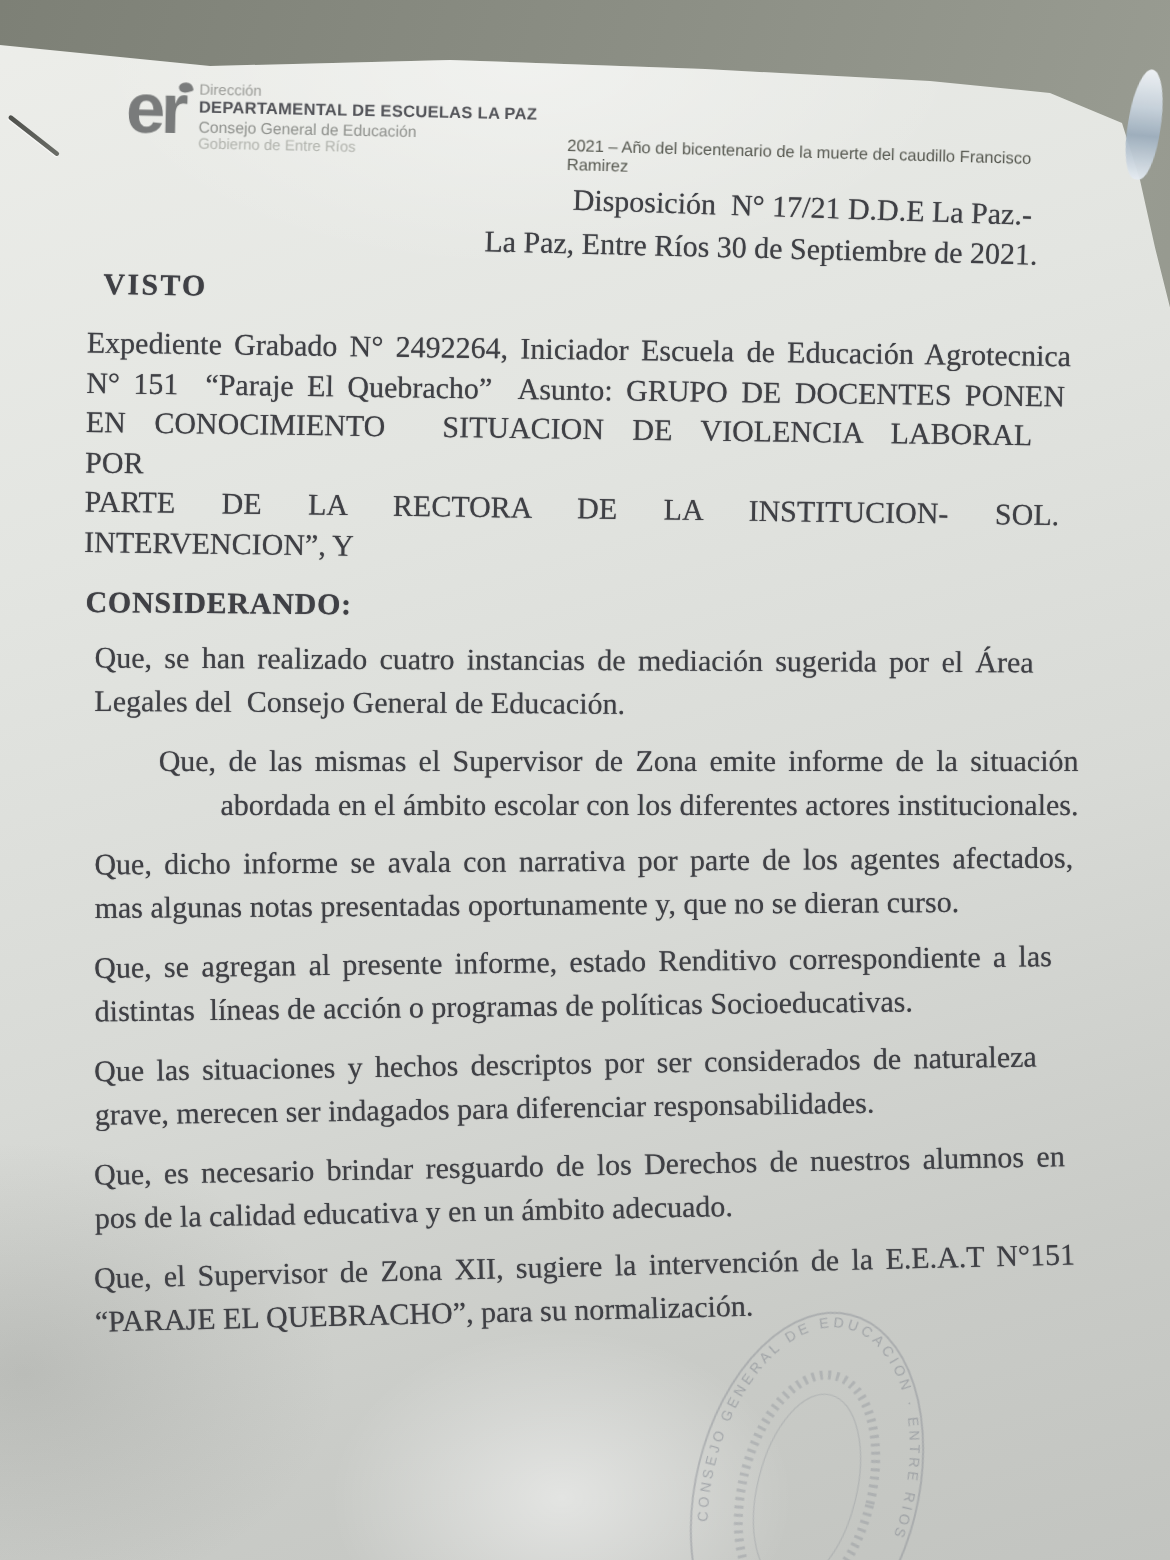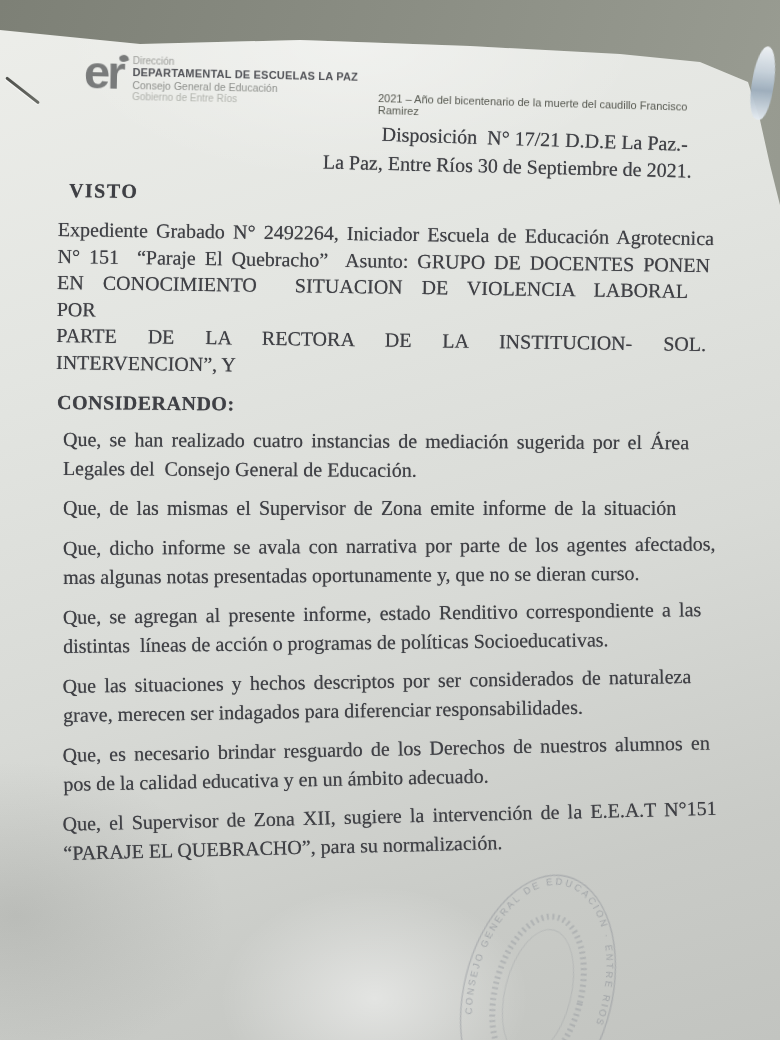--- a/index.html
+++ b/index.html
@@ -77,21 +77,21 @@
          transform:rotate(.9deg);transform-origin:left center;}
   .visto-p{margin-top:14px;line-height:26.5px;transform:rotate(.8deg);transform-origin:left center;}
   .ws1{word-spacing:4px;}
   .ws2{word-spacing:14px;}
   .ws3{word-spacing:26px;}
   .cons{margin-top:16px;font-weight:700;letter-spacing:.5px;
         transform:rotate(.5deg);transform-origin:left center;}
   .q{margin-top:11px;line-height:29px;text-indent:6px;transform-origin:left center;}
   .st{word-spacing:3.2px;}
   .q1{transform:rotate(.3deg);}
-  .q2{transform:rotate(0deg);}
+  .q2{transform:rotate(0deg);text-align:right;}
   .q3{transform:rotate(-.4deg);}
   .q4{transform:rotate(-.7deg);}
   .q5{transform:rotate(-.9deg);}
   .q6{transform:rotate(-1.1deg);}
   .q7{transform:rotate(-1.4deg);}
 
   
   .stamp{
     position:absolute;left:428px;top:858px;
     transform:rotate(14deg);transform-origin:center;
@@ -133,20 +133,21 @@
       </div>
 
       <div class="cons">CONSIDERANDO:</div>
 
       <div class="q q1">
         <div class="line st">Que, se han realizado cuatro instancias de mediación sugerida por el Área</div>
         <div class="line">Legales del  Consejo General de Educación.</div>
       </div>
       <div class="q q2">
         <div class="line st">Que, de las mismas el Supervisor de Zona emite informe de la situación</div>
+        <div class="line">abordada en el ámbito escolar con los diferentes actores institucionales.</div>
       </div>
       <div class="q q3">
         <div class="line st">Que, dicho informe se avala con narrativa por parte de los agentes afectados,</div>
         <div class="line">mas algunas notas presentadas oportunamente y, que no se dieran curso.</div>
       </div>
       <div class="q q4">
         <div class="line st">Que, se agregan al presente informe, estado Renditivo correspondiente a las</div>
         <div class="line">distintas  líneas de acción o programas de políticas Socioeducativas.</div>
       </div>
       <div class="q q5">

